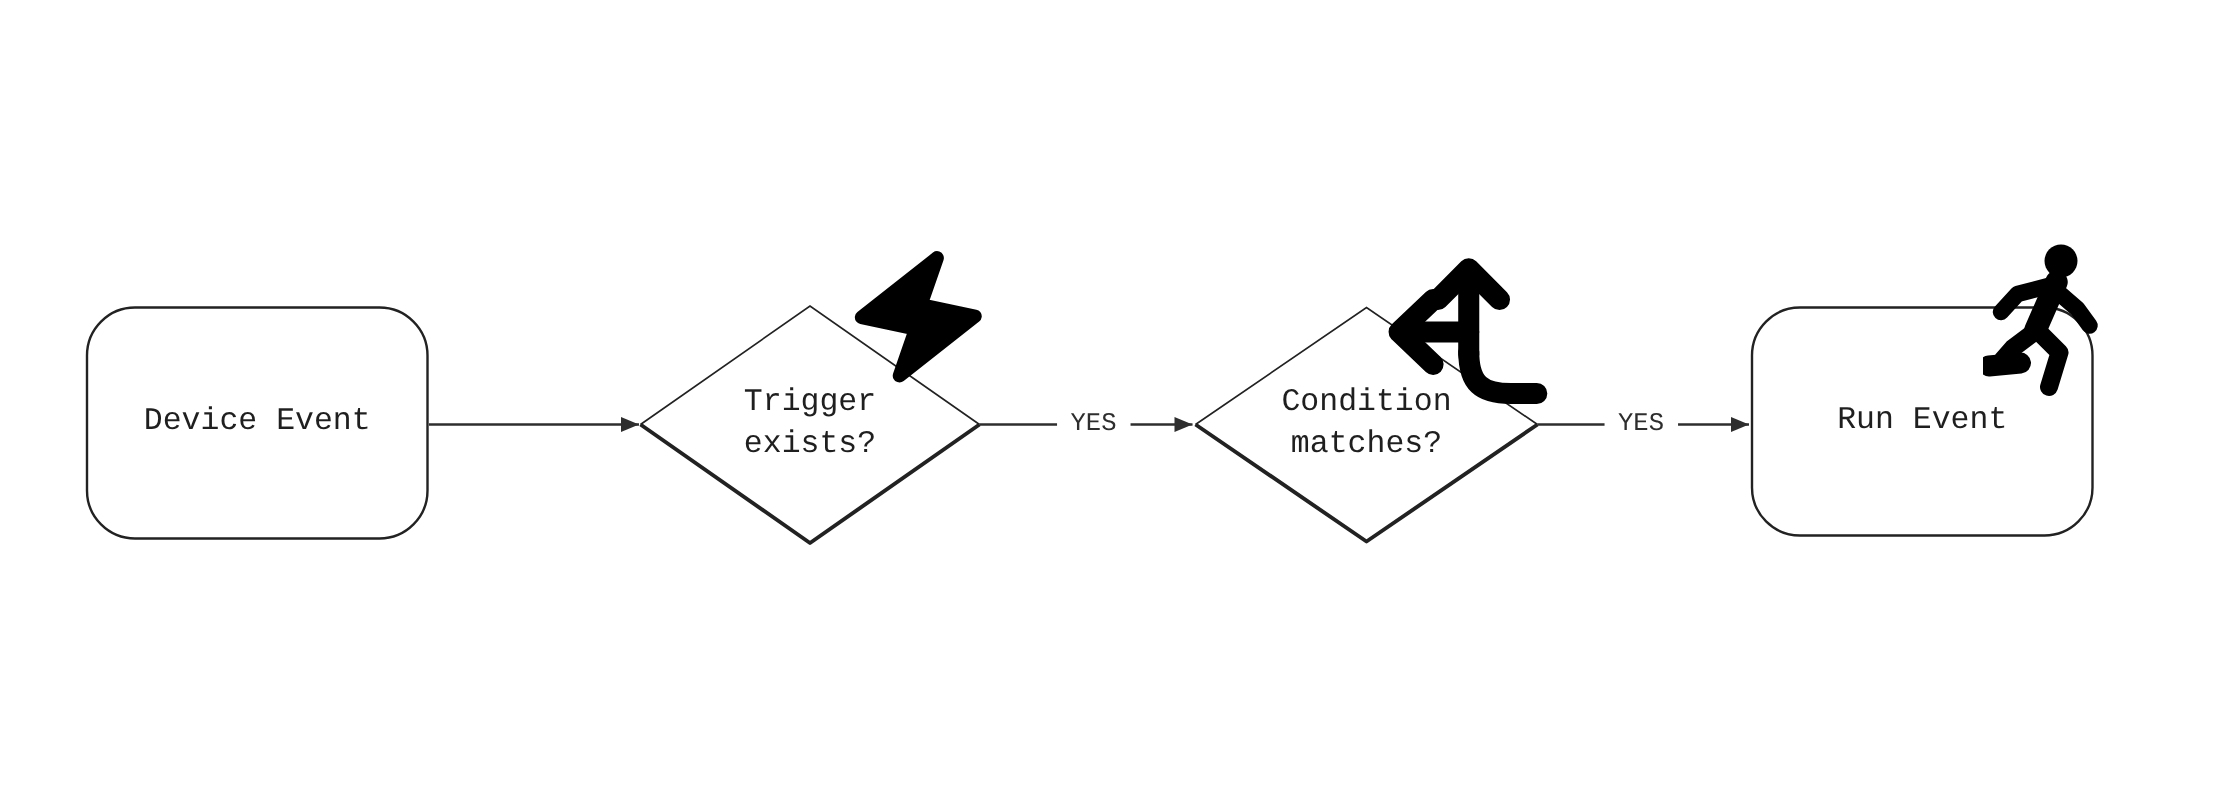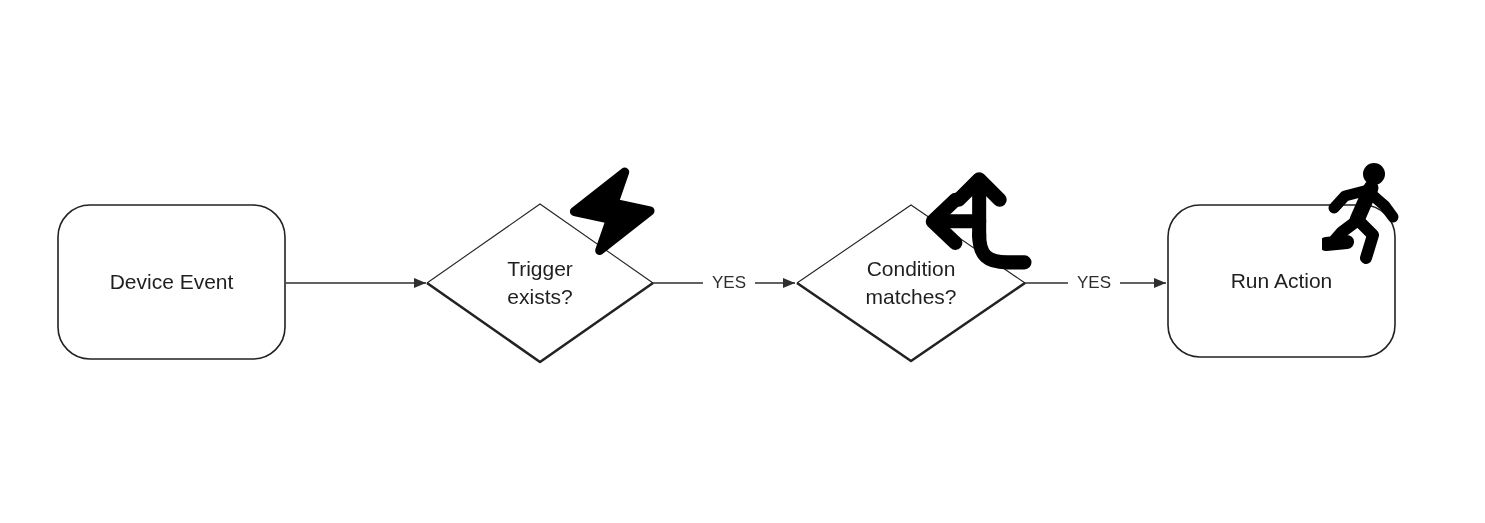--- a/index.html
+++ b/index.html
@@ -2,21 +2,21 @@
 <html><head>
 <meta charset="utf-8">
 <style>
   html, body { margin: 0; padding: 0; background: #ffffff; }
   .canvas {
     position: relative;
     width: 1485px;
     height: 523px;
     background: #ffffff;
     overflow: hidden;
-    font-family: Liberation Sans, sans-serif;
+    font-family: Liberation Mono, monospace;
   }
   .layer { position: absolute; left: 0; top: 0; }
   .node-label {
     position: absolute;
     display: flex;
     align-items: center;
     justify-content: center;
     text-align: center;
     font-size: 21px;
     line-height: 1.35;
@@ -87,19 +87,19 @@
       </g>
     </svg>
   </svg>
 
   <div class="node-label" style="left:58px; top:205px; width:227px; height:154px;">Device Event</div>
 
   <div class="node-label" style="left:480px; top:204px; width:120px; height:158px;">Trigger exists?</div>
 
   <div class="node-label" style="left:846px; top:205px; width:130px; height:156px;">Condition matches?</div>
 
-  <div class="node-label" style="left:1168px; top:205px; width:227px; height:152px;">Run Action</div>
+  <div class="node-label" style="left:1168px; top:205px; width:227px; height:152px;">Run Event</div>
 
   <div class="edge-label" style="left:729px; top:283px;">YES</div>
 
   <div class="edge-label" style="left:1094px; top:283px;">YES</div>
 
 </div>
 
 </body></html>

